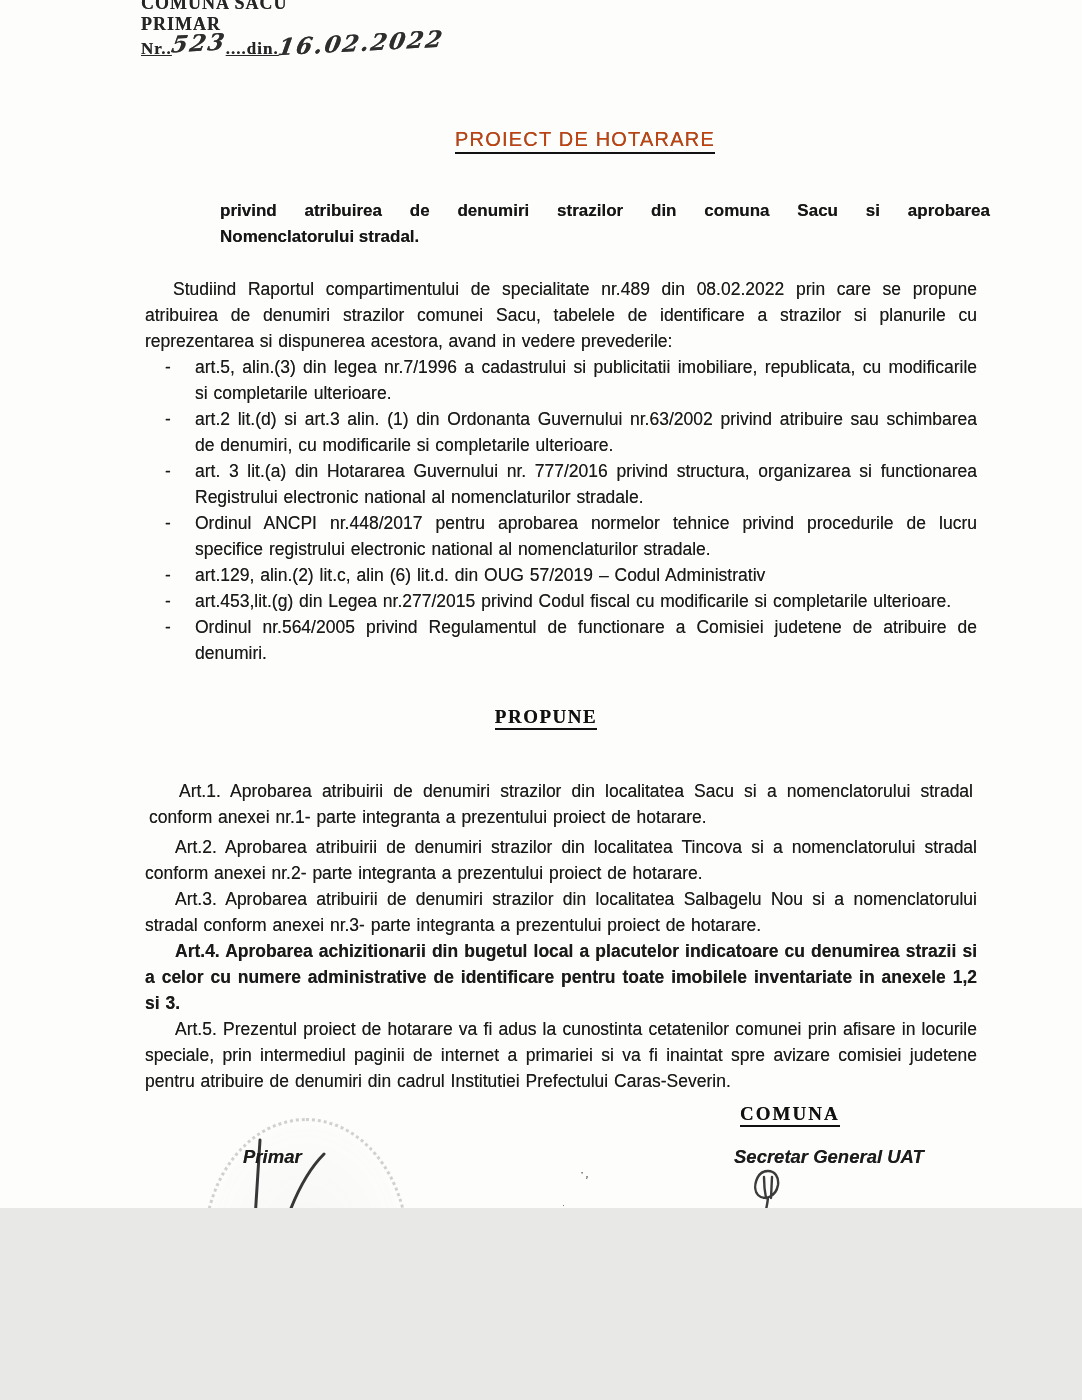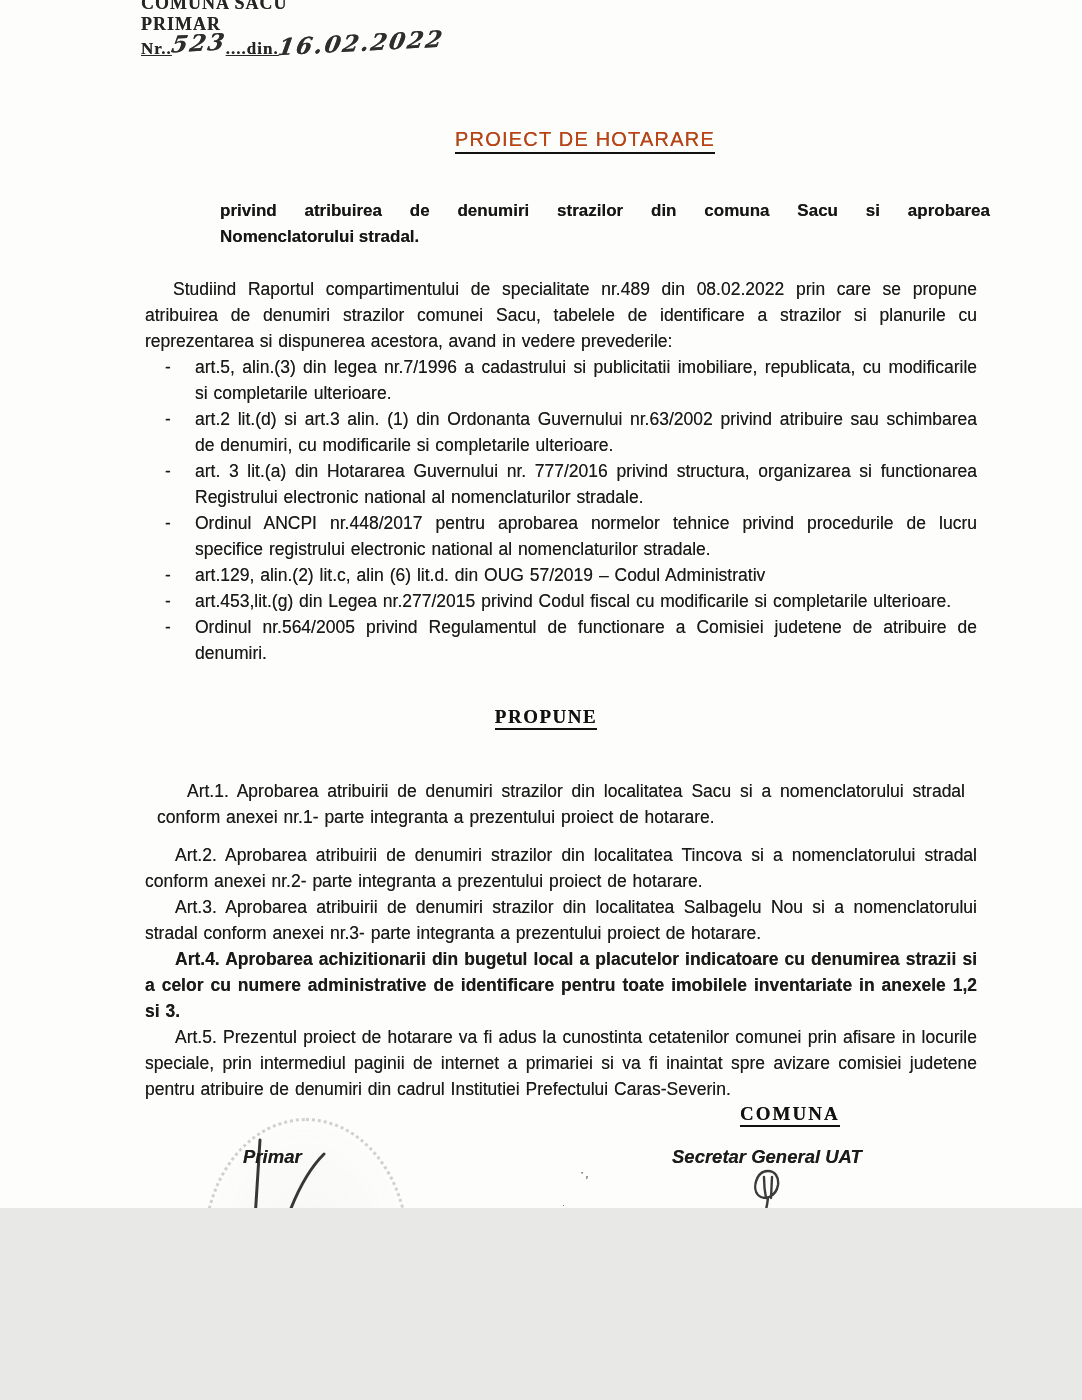--- a/index.html
+++ b/index.html
@@ -67,21 +67,21 @@
   .avizat{
     position:absolute;left:740px;top:1103px;
     font-family:"Liberation Serif", serif;
     font-weight:bold;font-size:19px;letter-spacing:2px;color:#111;
   }
   .sig-role{
     position:absolute;
     font-weight:bold;font-style:italic;font-size:18.5px;color:#1c1c1c;
   }
   .sig-role.left{left:243px;top:1146px;}
-  .sig-role.right{left:672px;top:1146px;}
+  .sig-role.right{left:734px;top:1146px;}
   .sig-name{
     position:absolute;font-size:17.5px;color:#1f1f1f;font-weight:bold;
   }
   .sig-name.left{left:194px;top:1214px;}
   .sig-name.right{left:668px;top:1214px;}
   
   .stamp{
     position:absolute;left:203px;top:1118px;width:200px;height:252px;
     border:3px dotted #8a8a8a;border-radius:50%;
     opacity:.38;filter:blur(.7px);
@@ -147,21 +147,21 @@
       <div class="li">
         <span class="dash">-</span>
         <span class="txt">Ordinul nr.564/2005 privind Regulamentul de functionare a Comisiei judetene de atribuire de denumiri.</span>
       </div>
     </div>
 
     <div class="heading-serif propune">
       <span>PROPUNE</span>
     </div>
 
-    <p class="article" style="margin:12px;">Art.1. Aprobarea atribuirii de denumiri strazilor din localitatea Sacu si a nomenclatorului stradal conform anexei nr.1- parte integranta a prezentului proiect de hotarare.</p>
+    <p class="article" style="margin:4px;">Art.1. Aprobarea atribuirii de denumiri strazilor din localitatea Sacu si a nomenclatorului stradal conform anexei nr.1- parte integranta a prezentului proiect de hotarare.</p>
     <p class="article" style="margin:0;">Art.2. Aprobarea atribuirii de denumiri strazilor din localitatea Tincova si a nomenclatorului stradal conform anexei nr.2- parte integranta a prezentului proiect de hotarare.</p>
     <p class="article" style="margin:0;">Art.3. Aprobarea atribuirii de denumiri strazilor din localitatea Salbagelu Nou si a nomenclatorului stradal conform anexei nr.3- parte integranta a prezentului proiect de hotarare.</p>
     <p class="article" style="margin:0;font-weight:bold;">Art.4. Aprobarea achizitionarii din bugetul local a placutelor indicatoare cu denumirea strazii si a celor cu numere administrative de identificare pentru toate imobilele inventariate in anexele 1,2 si 3.</p>
     <p class="article" style="margin:0;">Art.5. Prezentul proiect de hotarare va fi adus la cunostinta cetatenilor comunei prin afisare in locurile speciale, prin intermediul paginii de internet a primariei si va fi inaintat spre avizare comisiei judetene pentru atribuire de denumiri din cadrul Institutiei Prefectului Caras-Severin.</p>
   </div>
 
   <div class="avizat">
     <span>COMUNA</span>
   </div>
 

